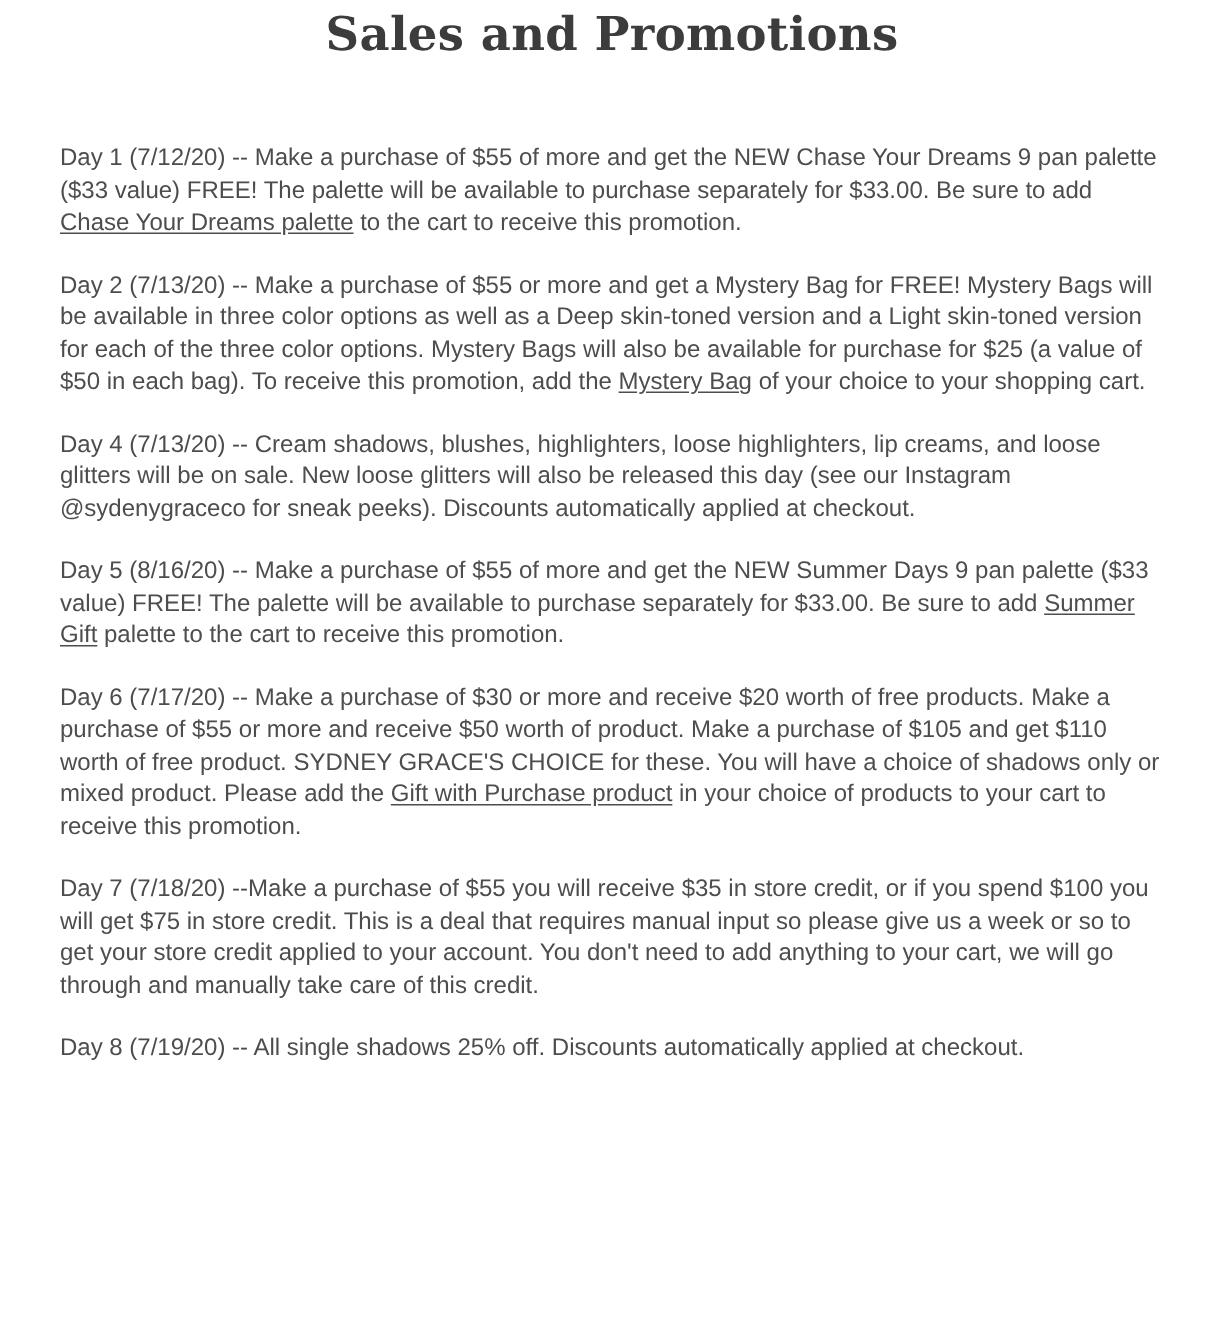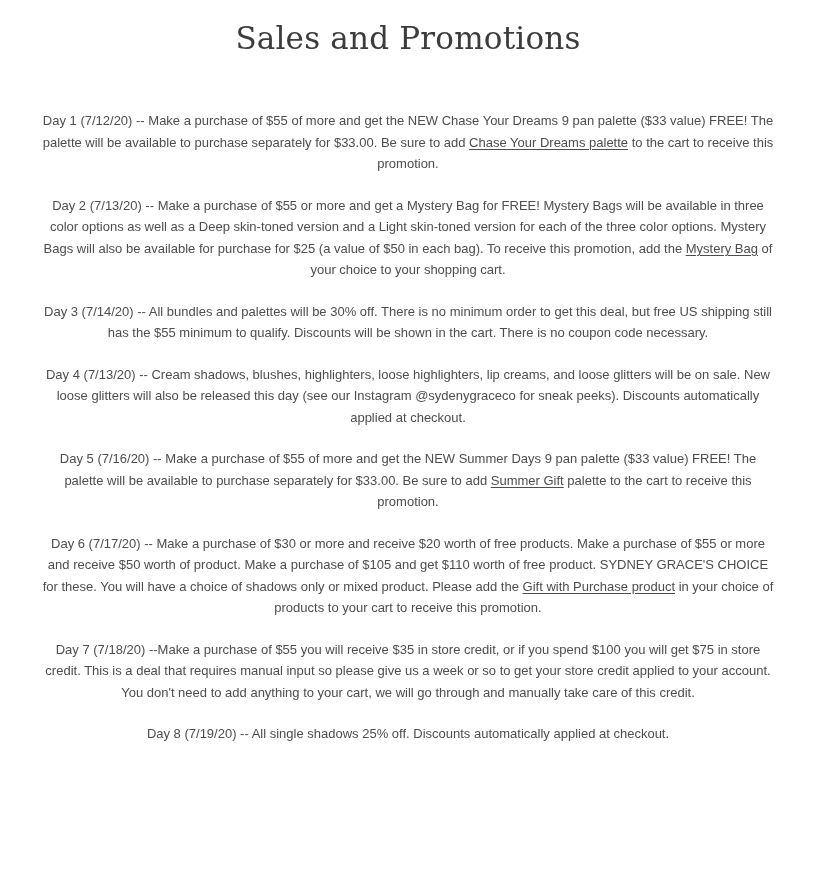--- a/index.html
+++ b/index.html
@@ -16,50 +16,49 @@
   }
   .page {
     width: 816px;
     height: 883px;
     position: relative;
     box-sizing: border-box;
   }
   .page-title {
     text-align: center;
     font-family: "DejaVu Serif", serif;
-    font-weight: 400;
+    font-weight: 700;
     font-size: 31px;
     color: #3c3c3c;
     letter-spacing: 0.2px;
     margin: 0;
-    padding-top: 18px;
+    padding-top: 3px;
     line-height: 1.3;
   }
   .content {
     padding-left: 40px;
     padding-right: 40px;
     box-sizing: border-box;
   }
   .intro {
     margin-top: 62px;
     font-size: 14.5px;
     line-height: 26px;
     color: #4d4d4d;
     max-width: 740px;
   }
   .day-list {
     margin-top: 52px;
   }
   .day-para {
-    font-size: 13px;
+    font-size: 16px;
     line-height: 21.5px;
     color: #4d4d4d;
     margin: 0 0 20px 0;
     max-width: 742px;
-    text-align: center;
   }
   .day-para:last-child {
     margin-bottom: 0;
   }
   .lnk {
     color: #4d4d4d;
     text-decoration: underline;
     text-underline-offset: 2px;
   }
 </style>
@@ -72,25 +71,24 @@
 
   <div class="content">
 
 
     <div class="day-list">
 
       <p class="day-para"><span>Day 1 (7/12/20) -- Make a purchase of $55 of more and get the NEW Chase Your Dreams 9 pan palette ($33 value) FREE! The palette will be available to purchase separately for $33.00. Be sure to add </span><a class="lnk" href="#">Chase Your Dreams palette</a><span> to the cart to receive this promotion.</span></p>
 
       <p class="day-para"><span>Day 2 (7/13/20) -- Make a purchase of $55 or more and get a Mystery Bag for FREE! Mystery Bags will be available in three color options as well as a Deep skin-toned version and a Light skin-toned version for each of the three color options. Mystery Bags will also be available for purchase for $25 (a value of $50 in each bag). To receive this promotion, add the </span><a class="lnk" href="#">Mystery Bag</a><span> of your choice to your shopping cart.</span></p>
 
-      <p class="day-para">Day 3 (7/14/20) -- All bundles and palettes will be 30% off. There is no minimum order to get this deal, but free US shipping still has the $55 minimum to qualify. Discounts will be shown in the cart. There is no coupon code necessary.</p>
 
       <p class="day-para">Day 4 (7/13/20) -- Cream shadows, blushes, highlighters, loose highlighters, lip creams, and loose glitters will be on sale. New loose glitters will also be released this day (see our Instagram @sydenygraceco for sneak peeks). Discounts automatically applied at checkout.</p>
 
-      <p class="day-para"><span>Day 5 (7/16/20) -- Make a purchase of $55 of more and get the NEW Summer Days 9 pan palette ($33 value) FREE! The palette will be available to purchase separately for $33.00. Be sure to add </span><a class="lnk" href="#">Summer Gift</a><span> palette to the cart to receive this promotion.</span></p>
+      <p class="day-para"><span>Day 5 (8/16/20) -- Make a purchase of $55 of more and get the NEW Summer Days 9 pan palette ($33 value) FREE! The palette will be available to purchase separately for $33.00. Be sure to add </span><a class="lnk" href="#">Summer Gift</a><span> palette to the cart to receive this promotion.</span></p>
 
       <p class="day-para"><span>Day 6 (7/17/20) -- Make a purchase of $30 or more and receive $20 worth of free products. Make a purchase of $55 or more and receive $50 worth of product. Make a purchase of $105 and get $110 worth of free product. SYDNEY GRACE'S CHOICE for these. You will have a choice of shadows only or mixed product. Please add the </span><a class="lnk" href="#">Gift with Purchase product</a><span> in your choice of products to your cart to receive this promotion.</span></p>
 
       <p class="day-para">Day 7 (7/18/20) --Make a purchase of $55 you will receive $35 in store credit, or if you spend $100 you will get $75 in store credit. This is a deal that requires manual input so please give us a week or so to get your store credit applied to your account. You don't need to add anything to your cart, we will go through and manually take care of this credit.</p>
 
       <p class="day-para">Day 8 (7/19/20) -- All single shadows 25% off. Discounts automatically applied at checkout.</p>
 
     </div>
   </div>
 </div>

